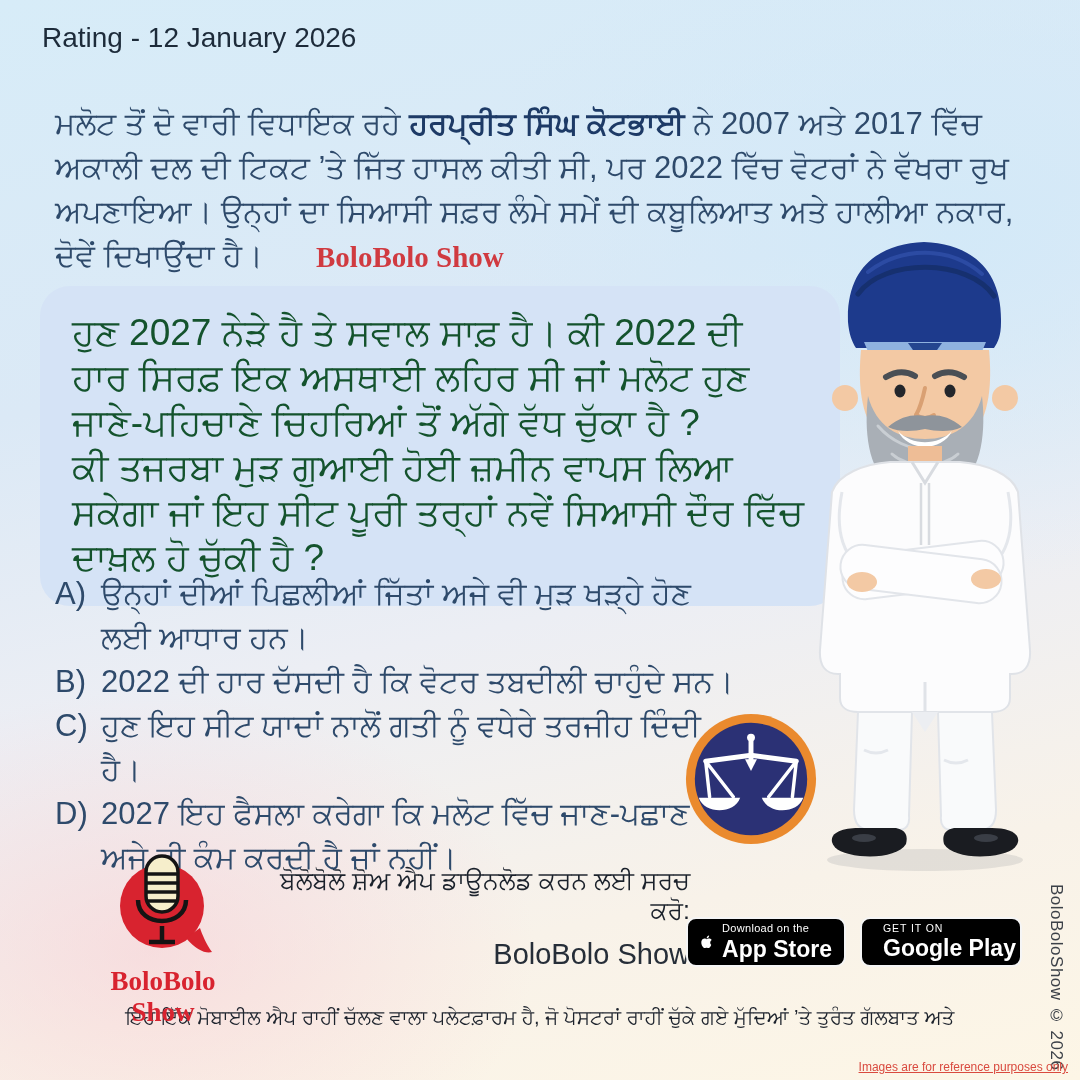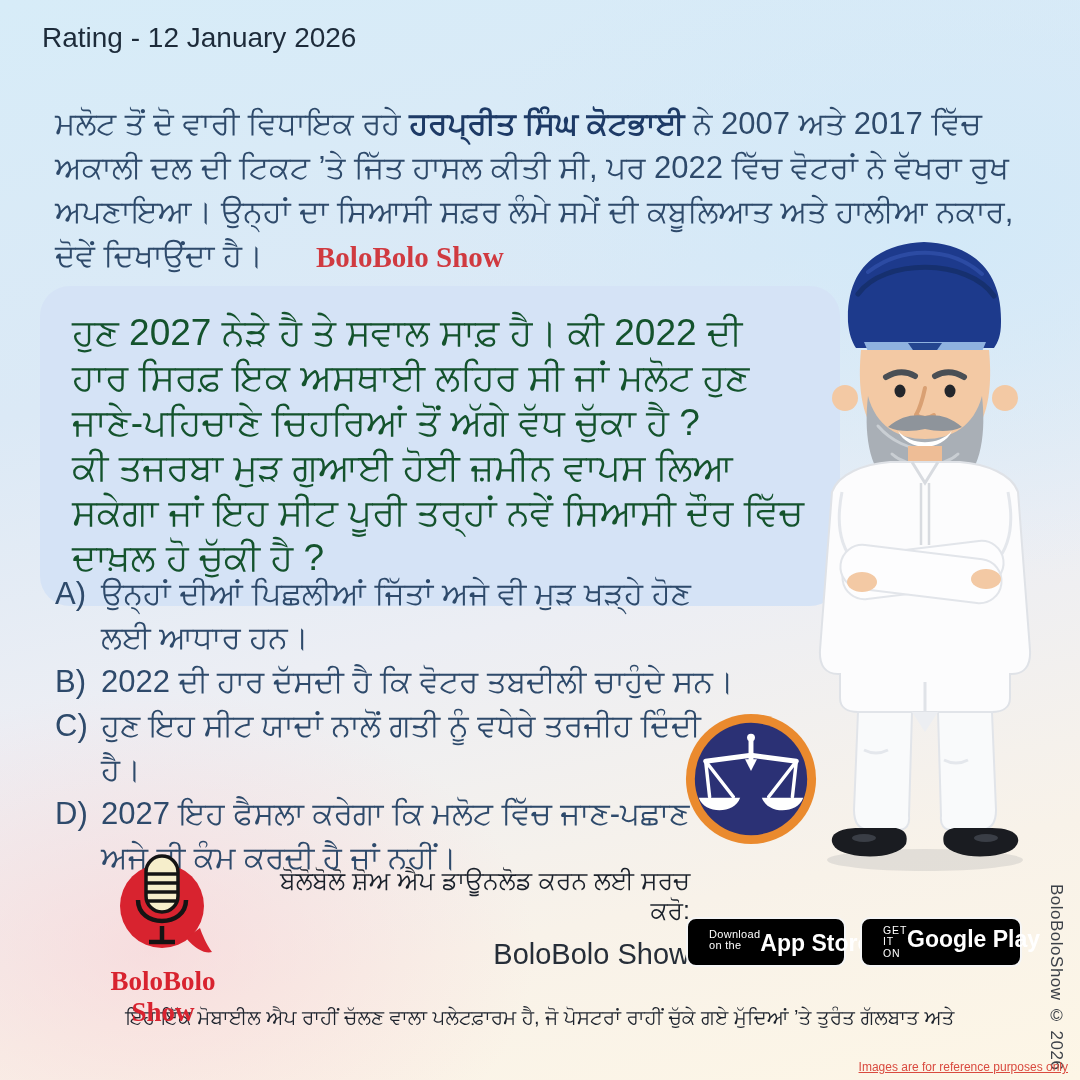--- a/index.html
+++ b/index.html
@@ -39,21 +39,21 @@
   .download { position:absolute; left:270px; top:866px; width:420px; text-align:right; }
   .download-line1 { font-size:25px; color:#1a212b; }
   .download-line2 { margin-top:12px; font-size:29px; color:#262e38; }
   .appstore { position:absolute; left:686px; top:917px; width:160px; height:50px; }
   .gplay    { position:absolute; left:860px; top:917px; width:162px; height:50px; }
   .store-badge {
     display:flex; align-items:center; gap:9px; background:#000;
     border:2px solid #f5f5f5; border-radius:10px; box-sizing:border-box;
     height:100%; padding:4px 12px; color:#fff; cursor:pointer;
   }
-  .sb-text { display:flex; flex-direction:row; line-height:1.05; text-align:left; }
+  .sb-text { display:flex; flex-direction:column; line-height:1.05; text-align:left; }
   .sb-small { font-size:11px; letter-spacing:.3px; }
   .sb-small-caps { font-size:10.5px; letter-spacing:.9px; }
   .sb-big { font-size:23px; font-weight:600; margin-top:2px; white-space:nowrap; }
   .description { position:absolute; left:20px; top:996px; width:1040px; text-align:center; font-size:20px; line-height:42px; color:#1d232d; font-weight:500; }
   .copyright { position:absolute; right:14px; top:884px; writing-mode:vertical-rl; font-size:17px; color:#3c4148; letter-spacing:.5px; }
   .disclaimer { position:absolute; right:12px; bottom:6px; font-size:12px; color:#d94a3f;text-decoration:underline; }
 </style>
 </head>
 <body>
 

